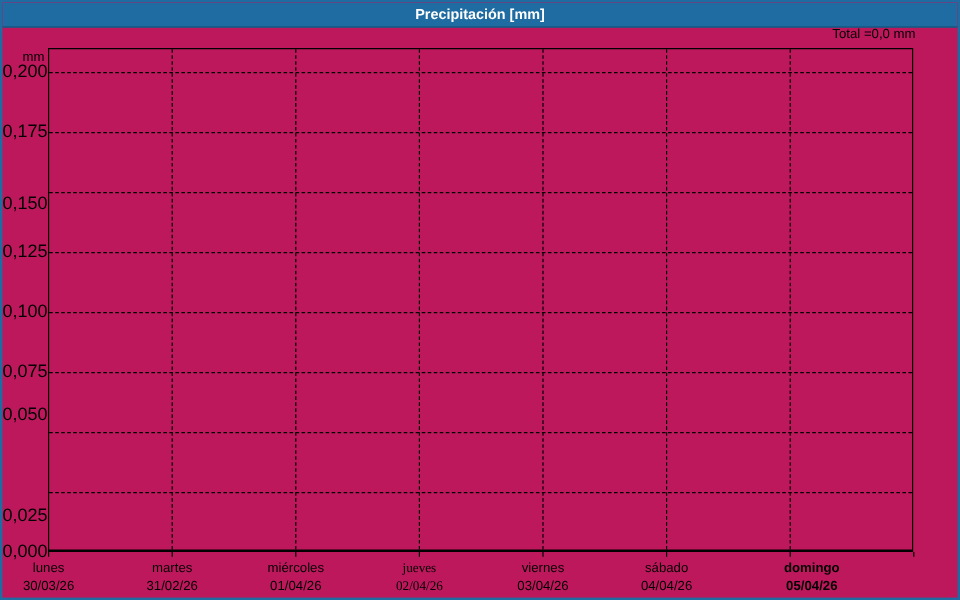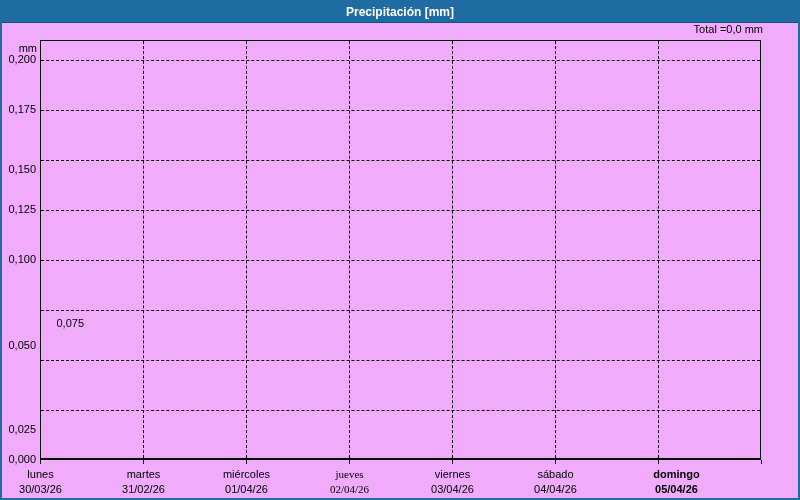--- a/index.html
+++ b/index.html
@@ -41,37 +41,37 @@
   }
   .h-grid {
     position:absolute; left:0; right:0; height:0;
     border-top:1px dashed #000;
   }
   .v-grid {
     position:absolute; top:0; bottom:0; width:0;
     border-left:1px dashed #000;
   }
   .y-tick-label {
-    position:absolute; left:0; width:34px;
-    text-align:right; font-size:11px; line-height:13px;
+    position:absolute; left:0; width:48px;
+    text-align:left; font-size:15px; line-height:13px;
   }
   .x-tick {
     position:absolute; top:458px; width:1px; height:4px;
     background:#000;
   }
   .x-label {
     position:absolute; top:465px; width:103px;
     margin-left:-51px;
     text-align:center; font-size:11px; line-height:15px;
   }
 </style>
 </head>
 <body>
 
-<div class="window" style="border-color: rgb(30, 108, 161); background: #f0abfc;">
+<div class="window" style="border-color: rgb(30, 108, 161); background: #be185d;">
   <div class="titlebar" style="background: rgb(30, 108, 161); color: rgb(255, 255, 255);">
     <span>Precipitación [mm]</span>
   </div>
 
   <div class="total-label">Total =0,0 mm</div>
 
   <div class="y-unit">mm</div>
 
   <div class="plot" id="plot">
       <div class="h-grid" style="top: 19px;"></div>
@@ -89,21 +89,21 @@
       <div class="v-grid" style="left: 514px;"></div>
       <div class="v-grid" style="left: 617px;"></div>
     </div>
 
   <div id="ylabels">
       <div class="y-tick-label" style="top: 51px;">0,200</div>
       <div class="y-tick-label" style="top: 101px;">0,175</div>
       <div class="y-tick-label" style="top: 161px;">0,150</div>
       <div class="y-tick-label" style="top: 201px;">0,125</div>
       <div class="y-tick-label" style="top: 251px;">0,100</div>
-      <div class="y-tick-label" style="top: 315px; padding-left: 48px;">0,075</div>
+      <div class="y-tick-label" style="top: 301px;">0,075</div>
       <div class="y-tick-label" style="top: 337px;">0,050</div>
       <div class="y-tick-label" style="top: 401px; margin-top: 20px;">0,025</div>
       <div class="y-tick-label" style="top: 451px;">0,000</div>
     </div>
   <div id="xticks">
       <div class="x-tick" style="left: 38px;"></div>
       <div class="x-tick" style="left: 141px;"></div>
       <div class="x-tick" style="left: 244px;"></div>
       <div class="x-tick" style="left: 347px;"></div>
       <div class="x-tick" style="left: 450px;"></div>

